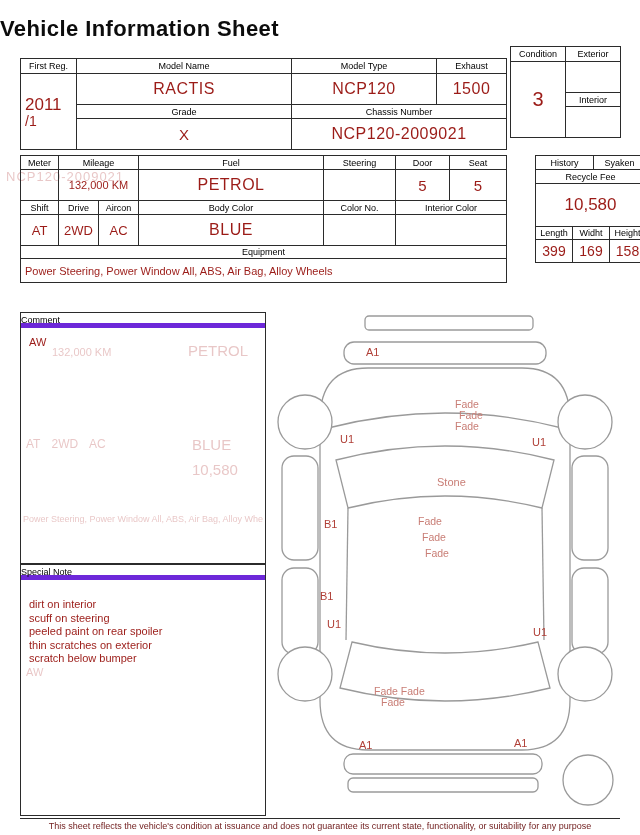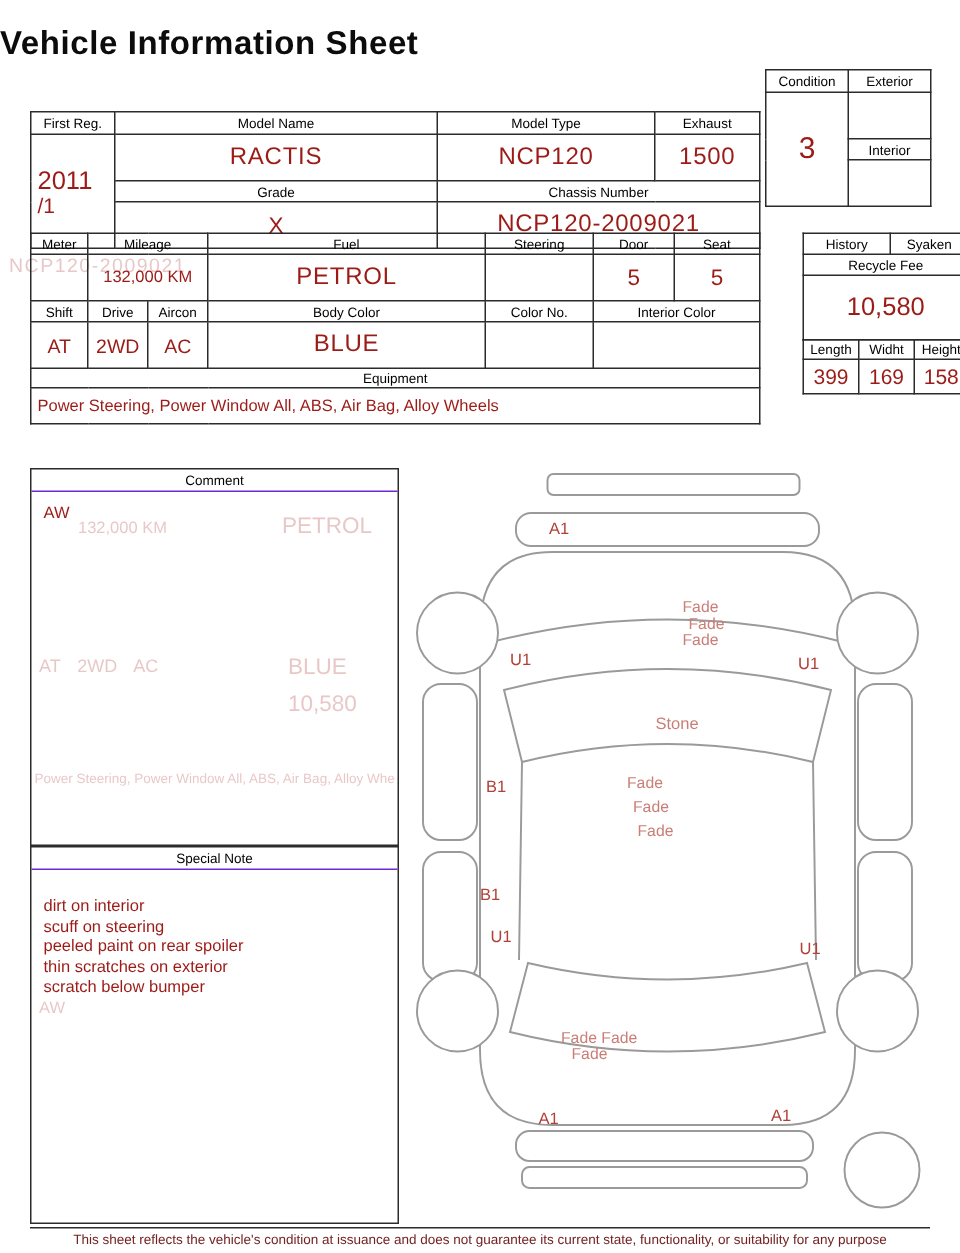--- a/index.html
+++ b/index.html
@@ -22,21 +22,21 @@
   .val-sm { font-size: 11px; }
   .first-reg-cell { text-align: left !important; padding-left: 4px !important; }
   .first-reg-year { font-size: 17px; line-height: 19px; }
   .first-reg-month { font-size: 14px; line-height: 15px; }
   .cond-score { font-size: 20px; }
   .equip-cell { text-align: left !important; padding-left: 4px !important; font-size: 11px; }
   .stack { position: absolute; left: 510px; top: 155px; width: 110px; }
   .stack table { position: static; width: 110px; border-collapse: collapse; table-layout: fixed; margin-left: 25px; }
   .stack table + table { margin-top: -1px; }
   .box { position: absolute; left: 20px; width: 246px; border: 1px solid #2b2b2b; background: transparent; }
-  .box-hdr { height: 15px; border-bottom: 1px solid #6d28d9; text-align: center; font-size: 9px; color: #000; line-height: 15px; }
+  .box-hdr { height: 15px; border-bottom: 5px solid #6d28d9; font-size: 9px; color: #000; line-height: 15px; }
   .box-body { padding: 8px 8px; color: #9b1b17; font-size: 11px; line-height: 13.5px; }
   .note-body { padding-top: 18px; }
   .ghost { position: absolute; color: #d79a9a; opacity: .55; filter: blur(.3px); white-space: nowrap; }
   .footer-line { position: absolute; left: 20px; top: 818px; width: 600px; border-top: 1px solid #2b2b2b; }
   .disclaimer { position: absolute; left: 20px; top: 821px; width: 600px; text-align: center; font-size: 9px; color: #732222; }
   .dmg { fill: #b04038; font-size: 11px; }
   .dmg-soft { fill: #c97e76; font-size: 10.5px; }
 </style>
 </head>
 <body>
@@ -49,21 +49,21 @@
     <div class="ghost" style="left:188px;top:342px;font-size:15px">PETROL</div>
     <div class="ghost" style="left:26px;top:437px;font-size:12px;word-spacing:8px">AT 2WD AC</div>
     <div class="ghost" style="left:192px;top:436px;font-size:15px">BLUE</div>
     <div class="ghost" style="left:192px;top:461px;font-size:15px">10,580</div>
     <div class="ghost" style="left:23px;top:514px;font-size:9px;width:240px;overflow:hidden">Power Steering, Power Window All, ABS, Air Bag, Alloy Wheels</div>
     <div class="ghost" style="left:26px;top:666px;font-size:11px">AW</div>
   </div>
 
   <div class="title">Vehicle Information Sheet</div>
 
-  <table class="grid" style="left:20px;top:74px;width:486px">
+  <table class="grid" style="left:20px;top:58px;width:486px">
     <colgroup>
         <col style="width:56px">
         <col style="width:215px">
         <col style="width:145px">
         <col style="width:70px">
       </colgroup>
     <tbody>
         <tr style="height:15px">
       <td class="hdr">First Reg.</td>
       <td class="hdr">Model Name</td>

